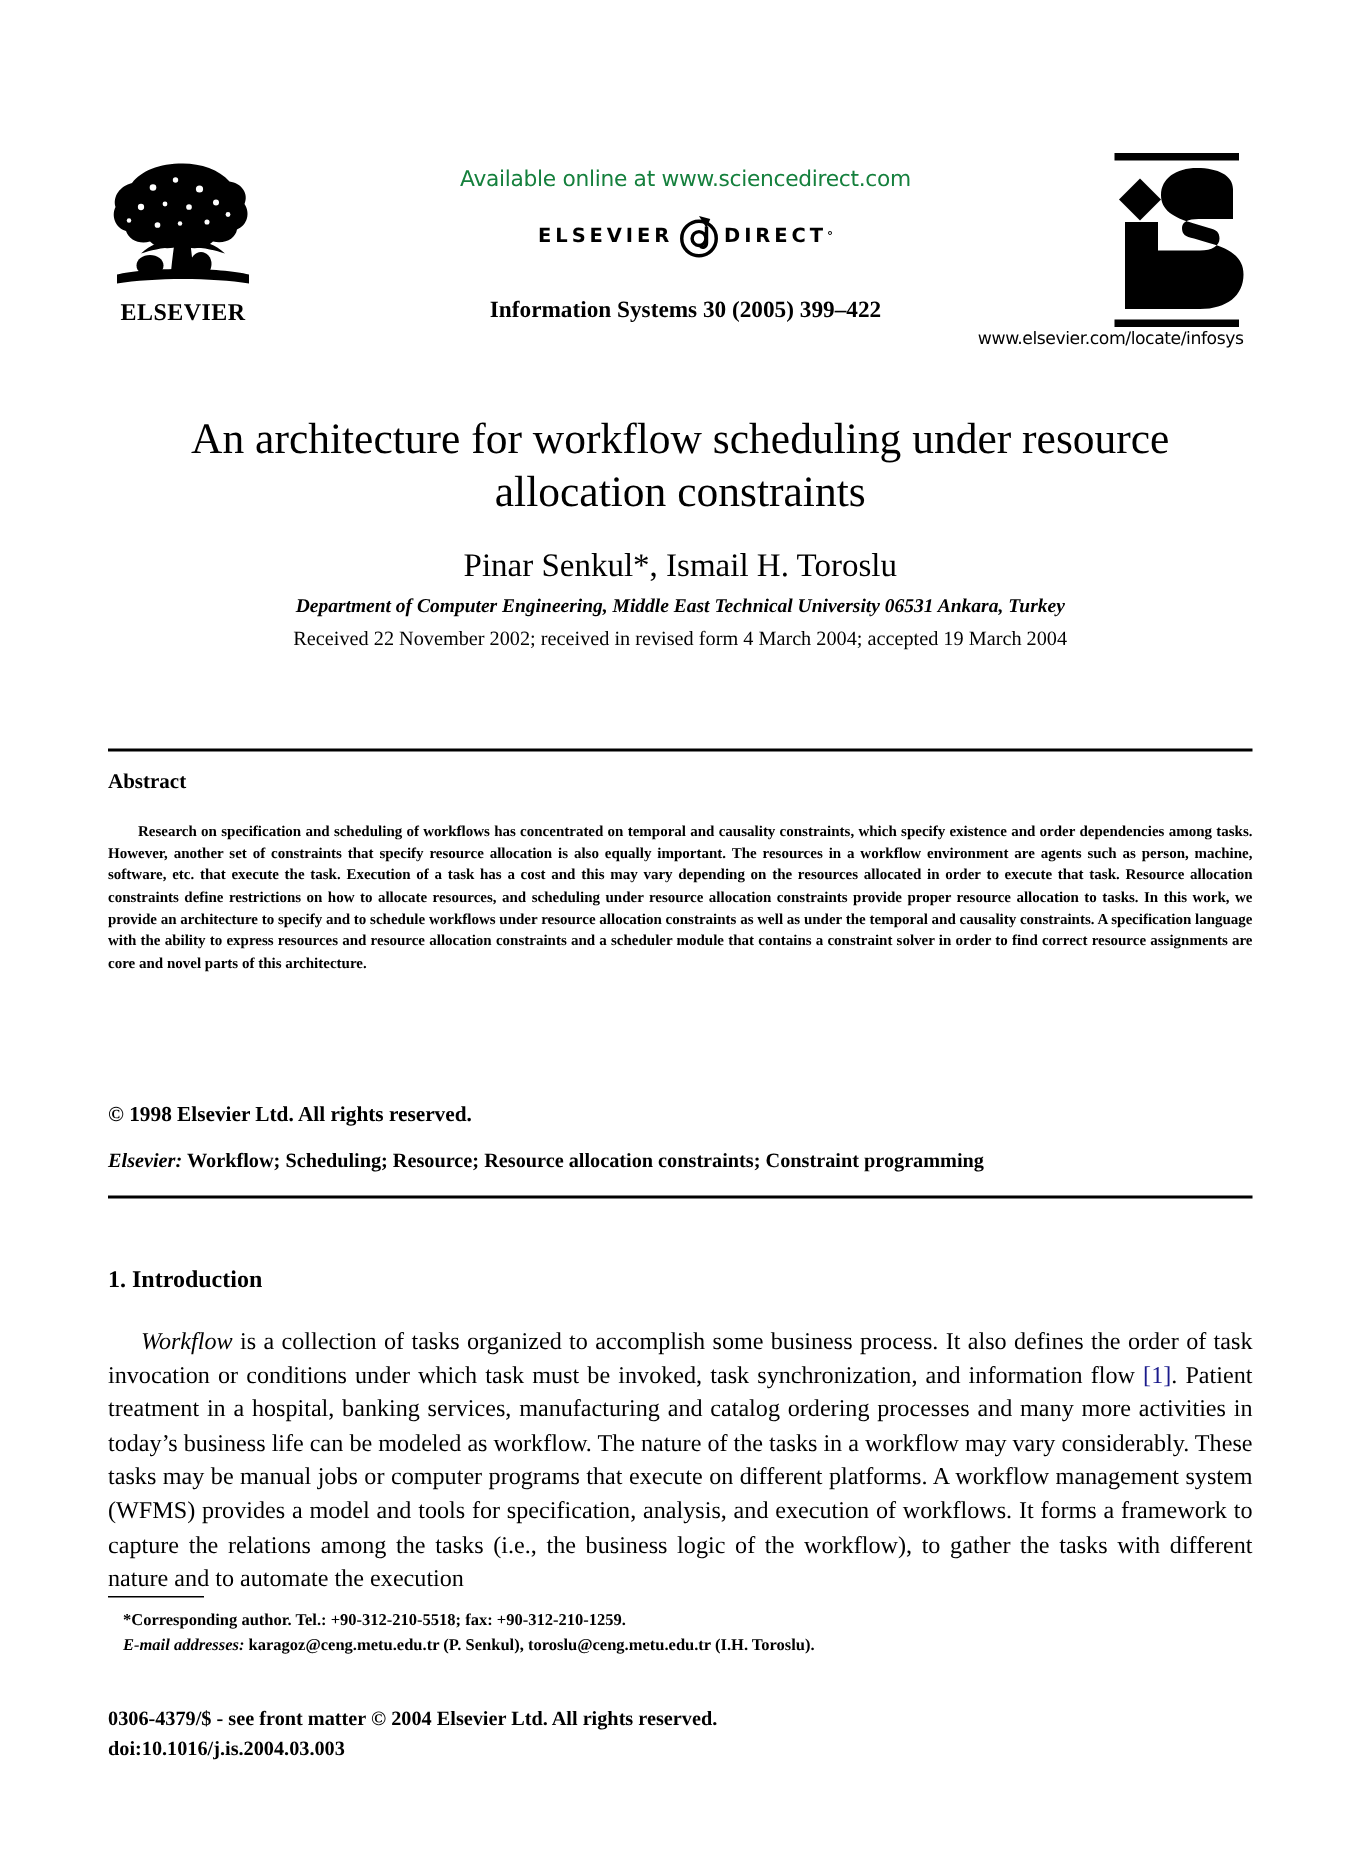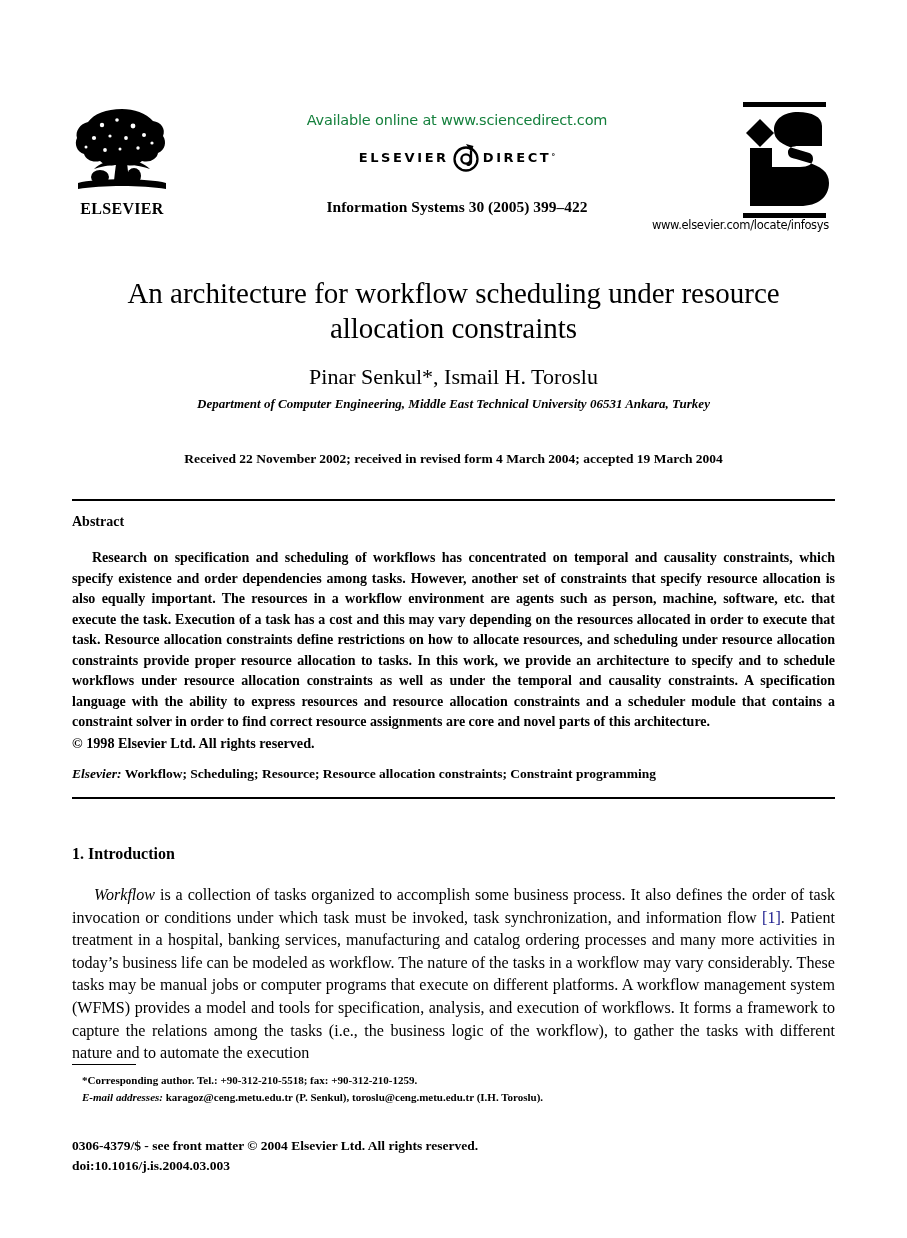--- a/index.html
+++ b/index.html
@@ -150,25 +150,25 @@
     top: 396px;
     width: 763px;
     text-align: center;
     font-size: 13px;
     font-style: italic;
     font-weight: bold;
   }
   .dates {
     position: absolute;
     left: 72px;
-    top: 451px;
+    top: 418px;
     width: 763px;
     text-align: center;
     font-size: 13.5px;
-    font-weight: bold;
+    font-weight: normal;
   }
 
   
   .rule {
     position: absolute;
     left: 72px;
     width: 763px;
     height: 2px;
     background: #000;
   }
@@ -190,21 +190,21 @@
     left: 72px;
     top: 514px;
     font-size: 14px;
     font-weight: bold;
   }
   .abstract-body {
     position: absolute;
     left: 72px;
     top: 548px;
     width: 763px;
-    font-size: 14px;
+    font-size: 10px;
     line-height: 1.465;
     text-align: justify;
     text-indent: 20px;
     font-weight: bold;
     margin: 0;
   }
   .copyright-line {
     position: absolute;
     left: 72px;
     top: 735px;

